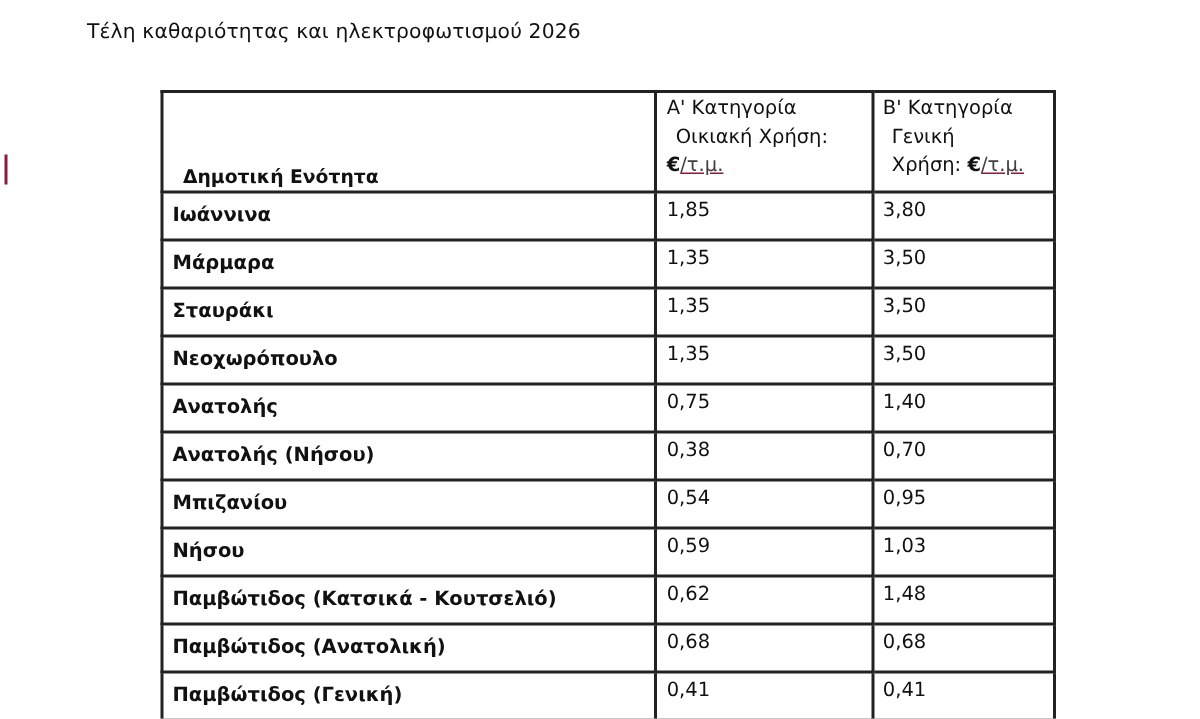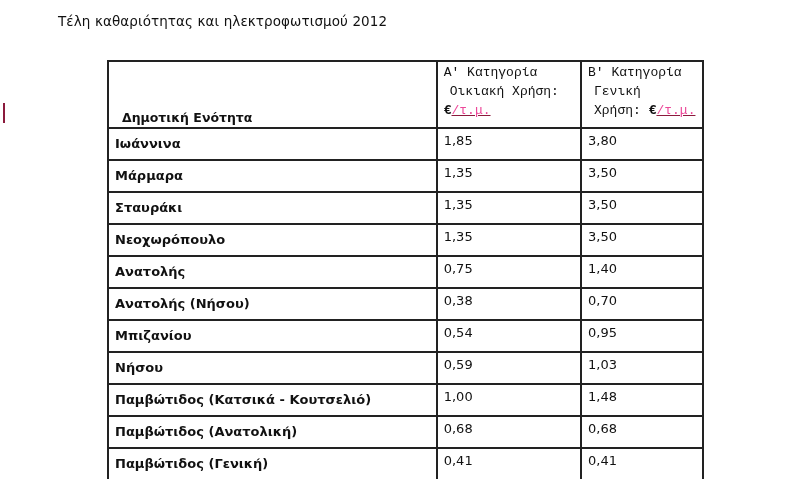--- a/index.html
+++ b/index.html
@@ -52,49 +52,48 @@
   }
   table.tariffs thead th.col-name {
     font-weight: bold;
     font-size: 12.5px;
     padding-left: 13px;
   }
   table.tariffs thead th.col-a, table.tariffs thead th.col-b {
     vertical-align: top;
     line-height: 19px;
     padding-top: 1px;
-    font-family: Liberation Mono, monospace;
   }
   table.tariffs tbody td {
     height: 24px;
     vertical-align: top;
     padding-top: 2px;
     line-height: 20px;
   }
   table.tariffs tbody td.name {
     padding-top: 6px;
     line-height: 18px;
     font-weight: bold;
   }
   .col-name { width: 317px; }
   .col-a { width: 131px; }
   .col-b { width: 108px; border-radius: 13px; }
   .hdr-line { display: block; white-space: nowrap; }
   .indent { padding-left: 6px; }
   .unit-link {
-    color: #ec4899;
+    color: #404040;
     text-decoration: underline;
     text-decoration-color: #8b1a3c;
   }
   .euro { font-weight: bold; }
 </style>
 </head>
 <body>
 
-<div class="doc-title">Τέλη καθαριότητας και ηλεκτροφωτισμού 2012</div>
+<div class="doc-title">Τέλη καθαριότητας και ηλεκτροφωτισμού 2026</div>
 <div class="margin-mark"></div>
 
 <table class="tariffs">
   <thead>
     <tr>
       <th class="col-name">Δημοτική Ενότητα</th>
       <th class="col-a">
         <span class="hdr-line">Α' Κατηγορία</span>
         <span class="hdr-line indent">Οικιακή Χρήση:</span>
         <span class="hdr-line">
@@ -146,21 +145,21 @@
       <td>0,54</td>
       <td>0,95</td>
     </tr>
     <tr>
       <td class="name">Νήσου</td>
       <td>0,59</td>
       <td>1,03</td>
     </tr>
     <tr>
       <td class="name">Παμβώτιδος (Κατσικά - Κουτσελιό)</td>
-      <td>1,00</td>
+      <td>0,62</td>
       <td>1,48</td>
     </tr>
     <tr>
       <td class="name">Παμβώτιδος (Ανατολική)</td>
       <td>0,68</td>
       <td>0,68</td>
     </tr>
     <tr>
       <td class="name">Παμβώτιδος (Γενική)</td>
       <td>0,41</td>

